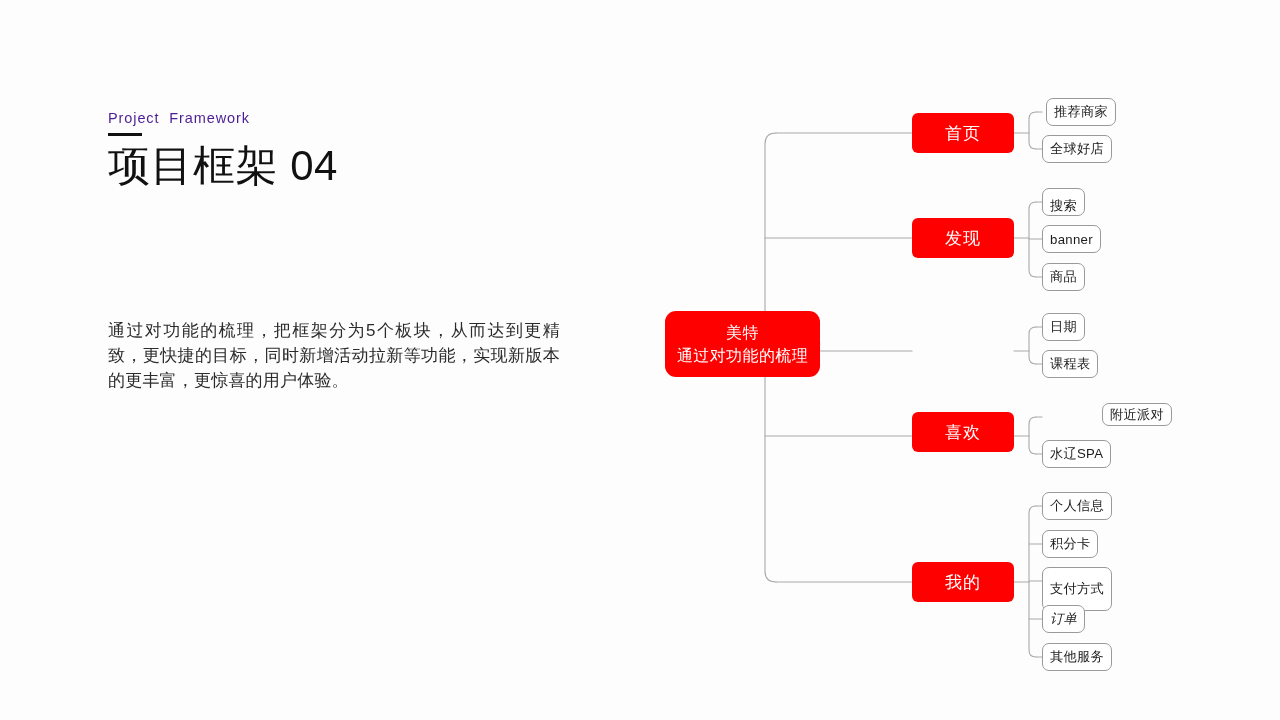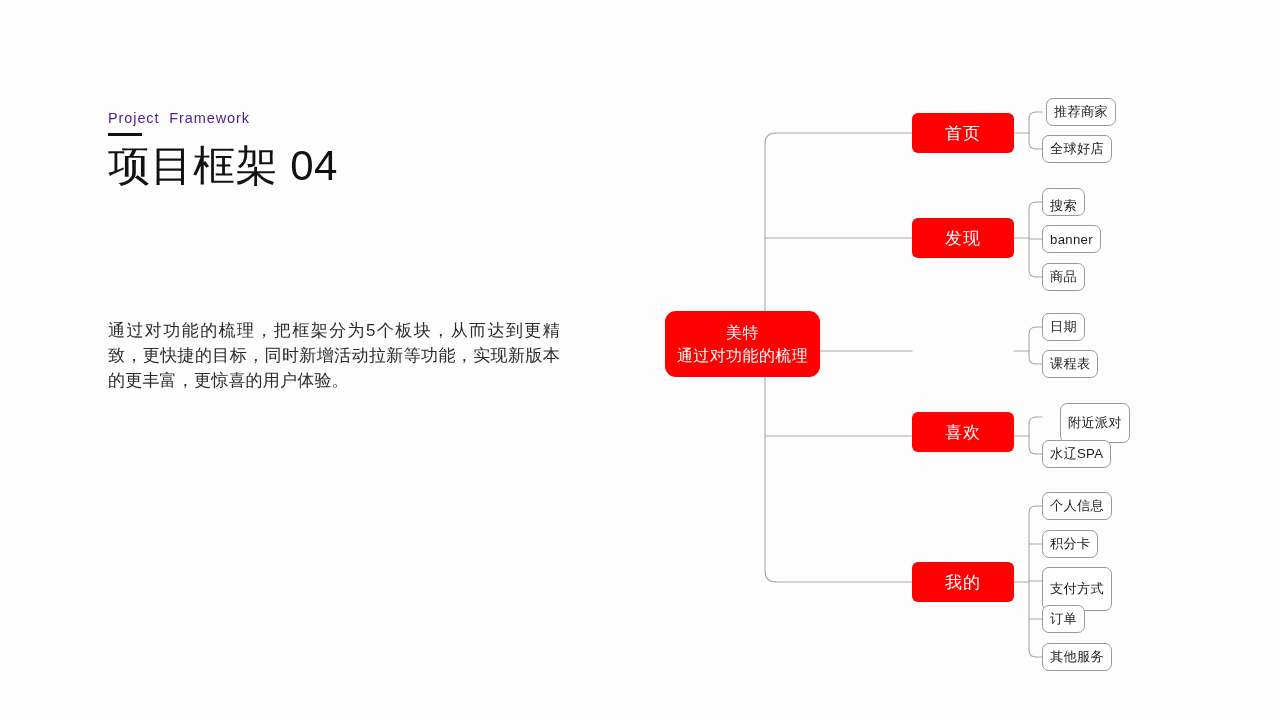--- a/index.html
+++ b/index.html
@@ -186,37 +186,37 @@
     </div>
     <div class="node node-leaf" style="left: 1042px; top: 313px; height: 28px;">
       <span>日期</span>
     </div>
     <div class="node node-leaf" style="left: 1042px; top: 350px; height: 28px;">
       <span>课程表</span>
     </div>
     <div class="node node-branch" style="left: 912px; top: 412px; width: 102px; height: 40px;">
       <span>喜欢</span>
     </div>
-    <div class="node node-leaf" style="left: 1060px; top: 403px; height: 40px; justify-content: flex-end;">
+    <div class="node node-leaf" style="left: 1102px; top: 403px; height: 23px; justify-content: flex-end;">
       <span>附近派对</span>
     </div>
     <div class="node node-leaf" style="left: 1042px; top: 440px; height: 28px;">
       <span>水辽SPA</span>
     </div>
     <div class="node node-branch" style="left: 912px; top: 562px; width: 102px; height: 40px;">
       <span>我的</span>
     </div>
     <div class="node node-leaf" style="left: 1042px; top: 492px; height: 28px;">
       <span>个人信息</span>
     </div>
     <div class="node node-leaf" style="left: 1042px; top: 530px; height: 28px;">
       <span>积分卡</span>
     </div>
     <div class="node node-leaf" style="left: 1042px; top: 567px; height: 44px;">
       <span>支付方式</span>
     </div>
-    <div class="node node-leaf" style="left: 1042px; top: 605px; height: 28px;">
+    <div class="node node-leaf" style="left: 1042px; top: 605px; height: 28px; font-style: italic;">
       <span>订单</span>
     </div>
     <div class="node node-leaf" style="left: 1042px; top: 643px; height: 28px;">
       <span>其他服务</span>
     </div>
   </div>
 
 </body></html>

